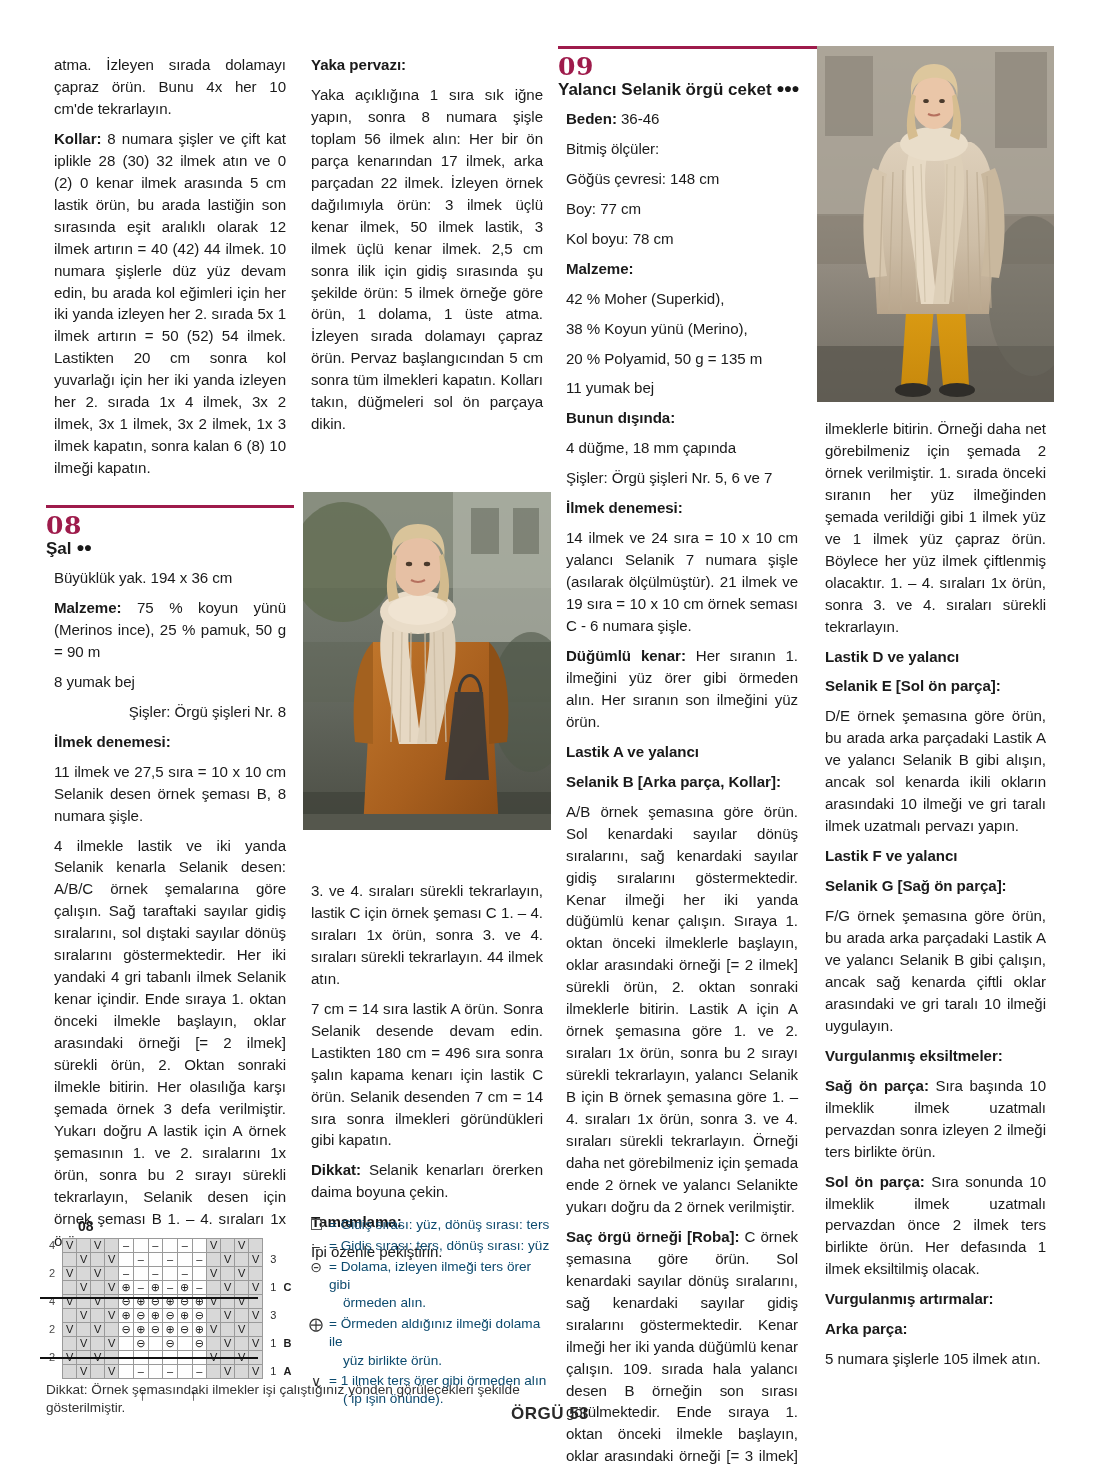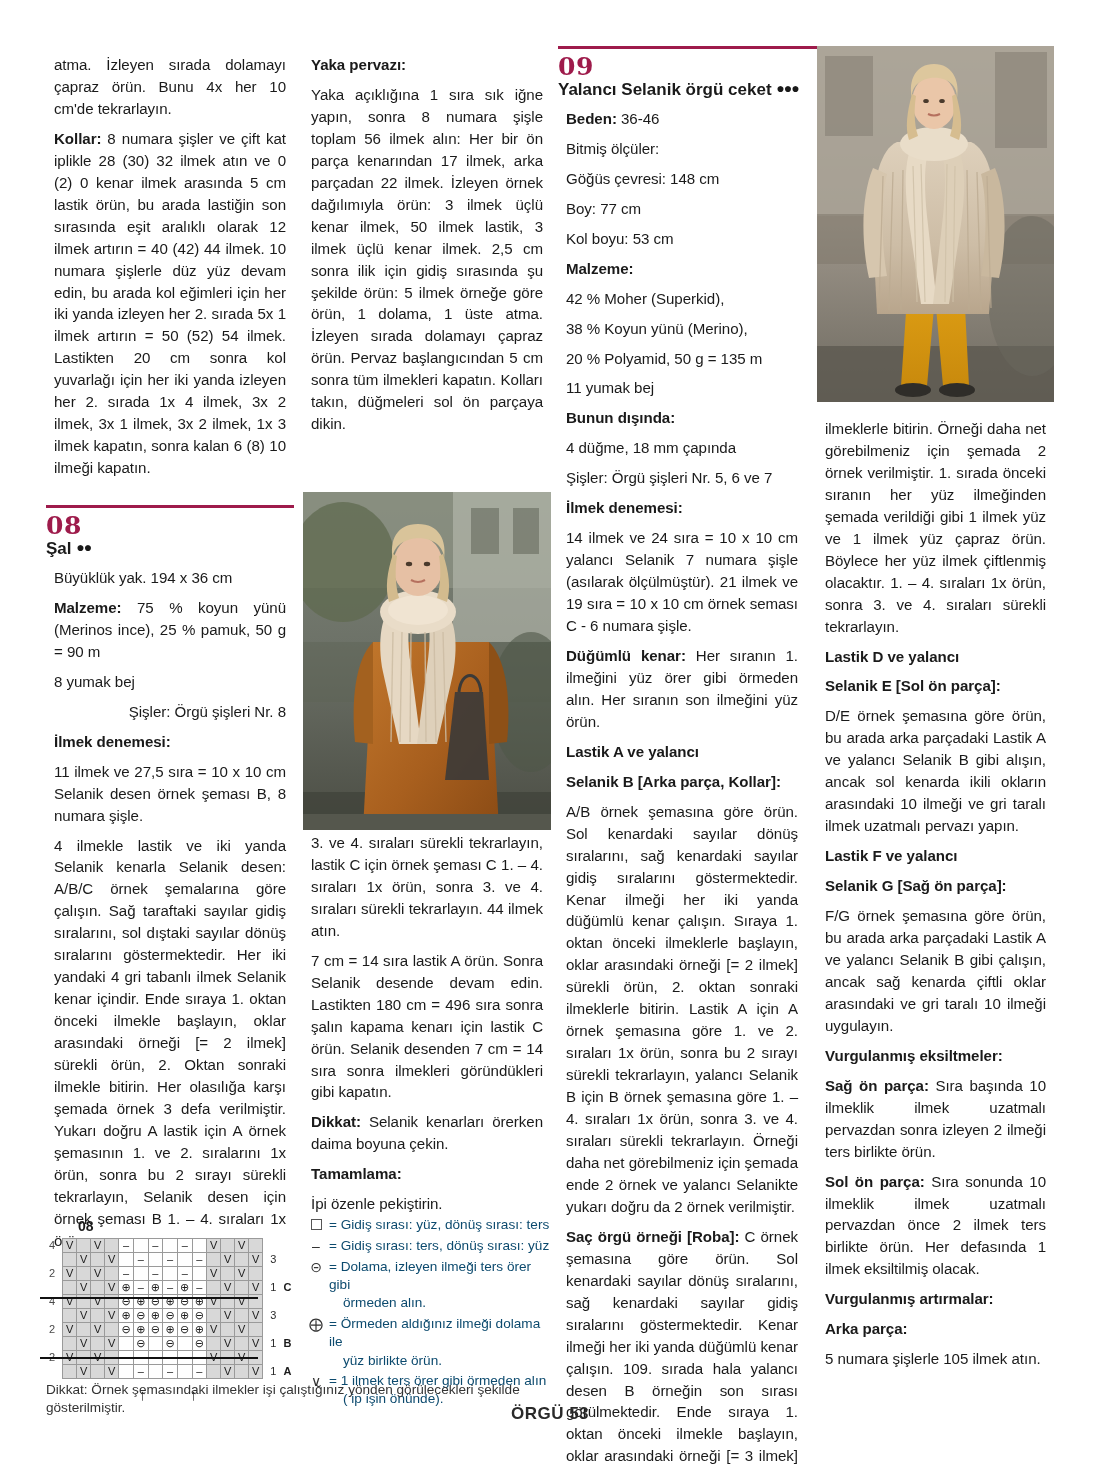--- a/index.html
+++ b/index.html
@@ -202,37 +202,37 @@
       <ellipse cx="124" cy="72" rx="3.2" ry="2.2" fill="#4a3a2c"></ellipse>
       <path d="M108 88 Q115 92 122 88" stroke="#b5705e" stroke-width="2.2" fill="none"></path>
 
       <path d="M152 200 L142 288 L186 288 L180 200 Z" fill="#3b3a38" opacity="0.9"></path>
       <path d="M156 200 C 158 178 176 178 178 200" stroke="#3b3a38" stroke-width="3" fill="none"></path>
 
       <rect x="0" y="322" width="248" height="16" fill="#55574d"></rect>
     </svg>
   </div>
 
-  <div style="position:absolute; left:303px; top:824px; width:248px;">
+  <div style="position:absolute; left:303px; top:872px; width:248px;">
     <p class="txt">3. ve 4. sıraları sürekli tekrarlayın, lastik C için örnek şeması C 1. – 4. sıraları 1x örün, sonra 3. ve 4. sıraları sürekli tekrarlayın. 44 ilmek atın.</p>
     <p class="txt">7 cm = 14 sıra lastik A örün. Sonra Selanik desende devam edin. Lastikten 180 cm = 496 sıra sonra şalın kapama kenarı için lastik C örün. Selanik desenden 7 cm = 14 sıra sonra ilmekleri göründükleri gibi kapatın.</p>
     <p class="txt"><b>Dikkat:</b><span> Selanik kenarları örerken daima boyuna çekin.</span></p>
     <p class="txt" style="text-align:left"><b>Tamamlama:</b></p>
     <p class="txt" style="text-align:left">İpi özenle pekiştirin.</p>
   </div>
 
   <div class="col" id="col3">
     <div class="sec-rule" style="width:278px"></div>
     <div class="sec-num">09</div>
     <div class="sec-title"><span>Yalancı Selanik örgü ceket</span> <span class="dots">●●●</span></div>
     <p class="txt" style="text-align:left"><b>Beden:</b><span> 36-46</span></p>
     <p class="txt" style="text-align:left">Bitmiş ölçüler:</p>
     <p class="txt" style="text-align:left">Göğüs çevresi: 148 cm</p>
     <p class="txt" style="text-align:left">Boy: 77 cm</p>
-    <p class="txt" style="text-align:left">Kol boyu: 53 cm</p>
+    <p class="txt" style="text-align:left">Kol boyu: 78 cm</p>
     <p class="txt" style="text-align:left"><b>Malzeme:</b></p>
     <p class="txt" style="text-align:left">42 % Moher (Superkid),</p>
     <p class="txt" style="text-align:left">38 % Koyun yünü (Merino),</p>
     <p class="txt" style="text-align:left">20 % Polyamid, 50 g = 135 m</p>
     <p class="txt" style="text-align:left">11 yumak bej</p>
     <p class="txt" style="text-align:left"><b>Bunun dışında:</b></p>
     <p class="txt" style="text-align:left">4 düğme, 18 mm çapında</p>
     <p class="txt" style="text-align:left">Şişler: Örgü şişleri Nr. 5, 6 ve 7</p>
     <p class="txt" style="text-align:left"><b>İlmek denemesi:</b></p>
     <p class="txt">14 ilmek ve 24 sıra = 10 x 10 cm yalancı Selanik 7 numara şişle (asılarak ölçülmüştür). 21 ilmek ve 19 sıra = 10 x 10 cm örnek seması C - 6 numara şişle.</p>

